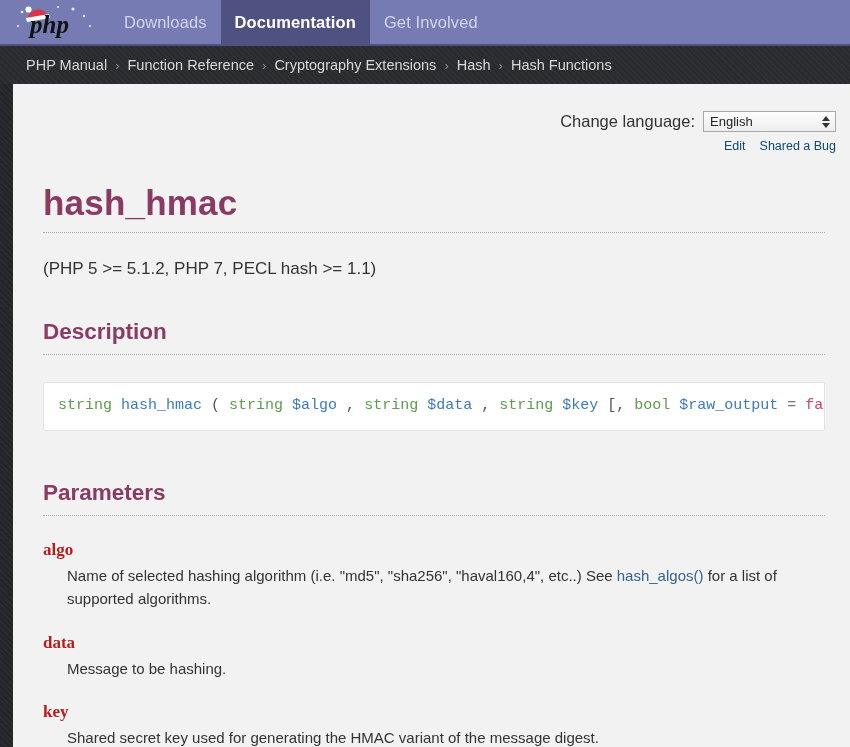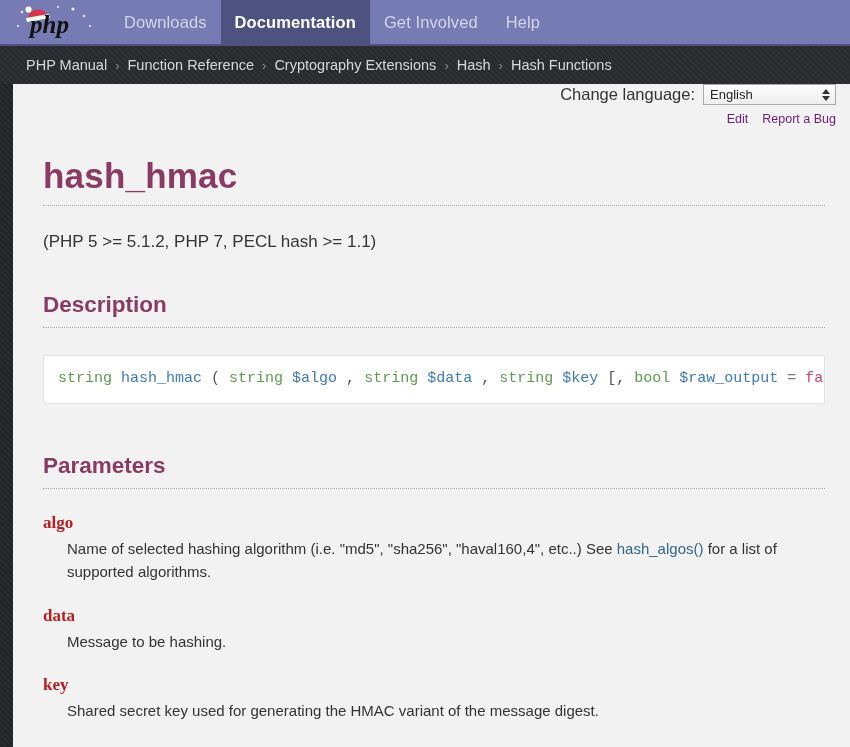--- a/index.html
+++ b/index.html
@@ -88,20 +88,21 @@
     height: 663px;
     background: #f2f2f2;
     padding: 0 13px 0 18px;
     overflow: hidden;
   }
 
   
   #lang-row {
     display: flex; align-items: center; justify-content: flex-end;
     gap: 8px;
+    padding-top: 27px;
     padding-right: 1px;
   }
   #lang-label { font-size: 16.5px; color: #333; }
   #lang-select {
     font-family: "Liberation Sans", sans-serif;
     font-size: 13px;
     color: #222;
     width: 133px;
     height: 21px;
     padding: 0 18px 0 6px;
@@ -128,21 +129,21 @@
   .step-up { border-bottom: 5px solid #333; }
   .step-down { border-top: 5px solid #333; }
 
   #edit-row {
     display: flex; justify-content: flex-end;
     gap: 14px;
     margin-top: 7px;
     padding-right: 1px;
     font-size: 12.5px;
   }
-  #edit-row a { color: #701a75; text-decoration: none; cursor: pointer; text-align: center; }
+  #edit-row a { color: #0c4a6e; text-decoration: none; cursor: pointer; text-align: center; }
 
   
   h1#page-title {
     font-size: 35px;
     font-weight: bold;
     color: #8a3b63;
     margin: 30px 0 0 12px;
     letter-spacing: .2px;
   }
   h2.section-title {
@@ -247,23 +248,20 @@
     </div>
 
     <div class="nav-item">
       <span>Downloads</span>
     </div>
     <div class="nav-item active">
       <span>Documentation</span>
     </div>
     <div class="nav-item">
       <span>Get Involved</span>
-    </div>
-    <div class="nav-item">
-      <span>Help</span>
     </div>
   </div>
 
   <div id="breadcrumb-bar">
     <nav id="breadcrumb">
       <span class="crumb">PHP Manual</span>
       <span class="sep">›</span>
       <span class="crumb">Function Reference</span>
       <span class="sep">›</span>
       <span class="crumb">Cryptography Extensions</span>
@@ -284,21 +282,21 @@
         </select>
         <span id="lang-stepper">
           <span class="step-arrow step-up"></span>
           <span class="step-arrow step-down"></span>
         </span>
       </span>
     </div>
 
     <div id="edit-row">
       <a>Edit</a>
-      <a>Report a Bug</a>
+      <a>Shared a Bug</a>
     </div>
 
     <h1 id="page-title">hash_hmac</h1>
     <div class="rule"></div>
 
     <div id="verinfo">(PHP 5 &gt;= 5.1.2, PHP 7, PECL hash &gt;= 1.1)</div>
 
     <div class="section-gap-desc">
       <h2 class="section-title">Description</h2>
       <div class="rule"></div>

